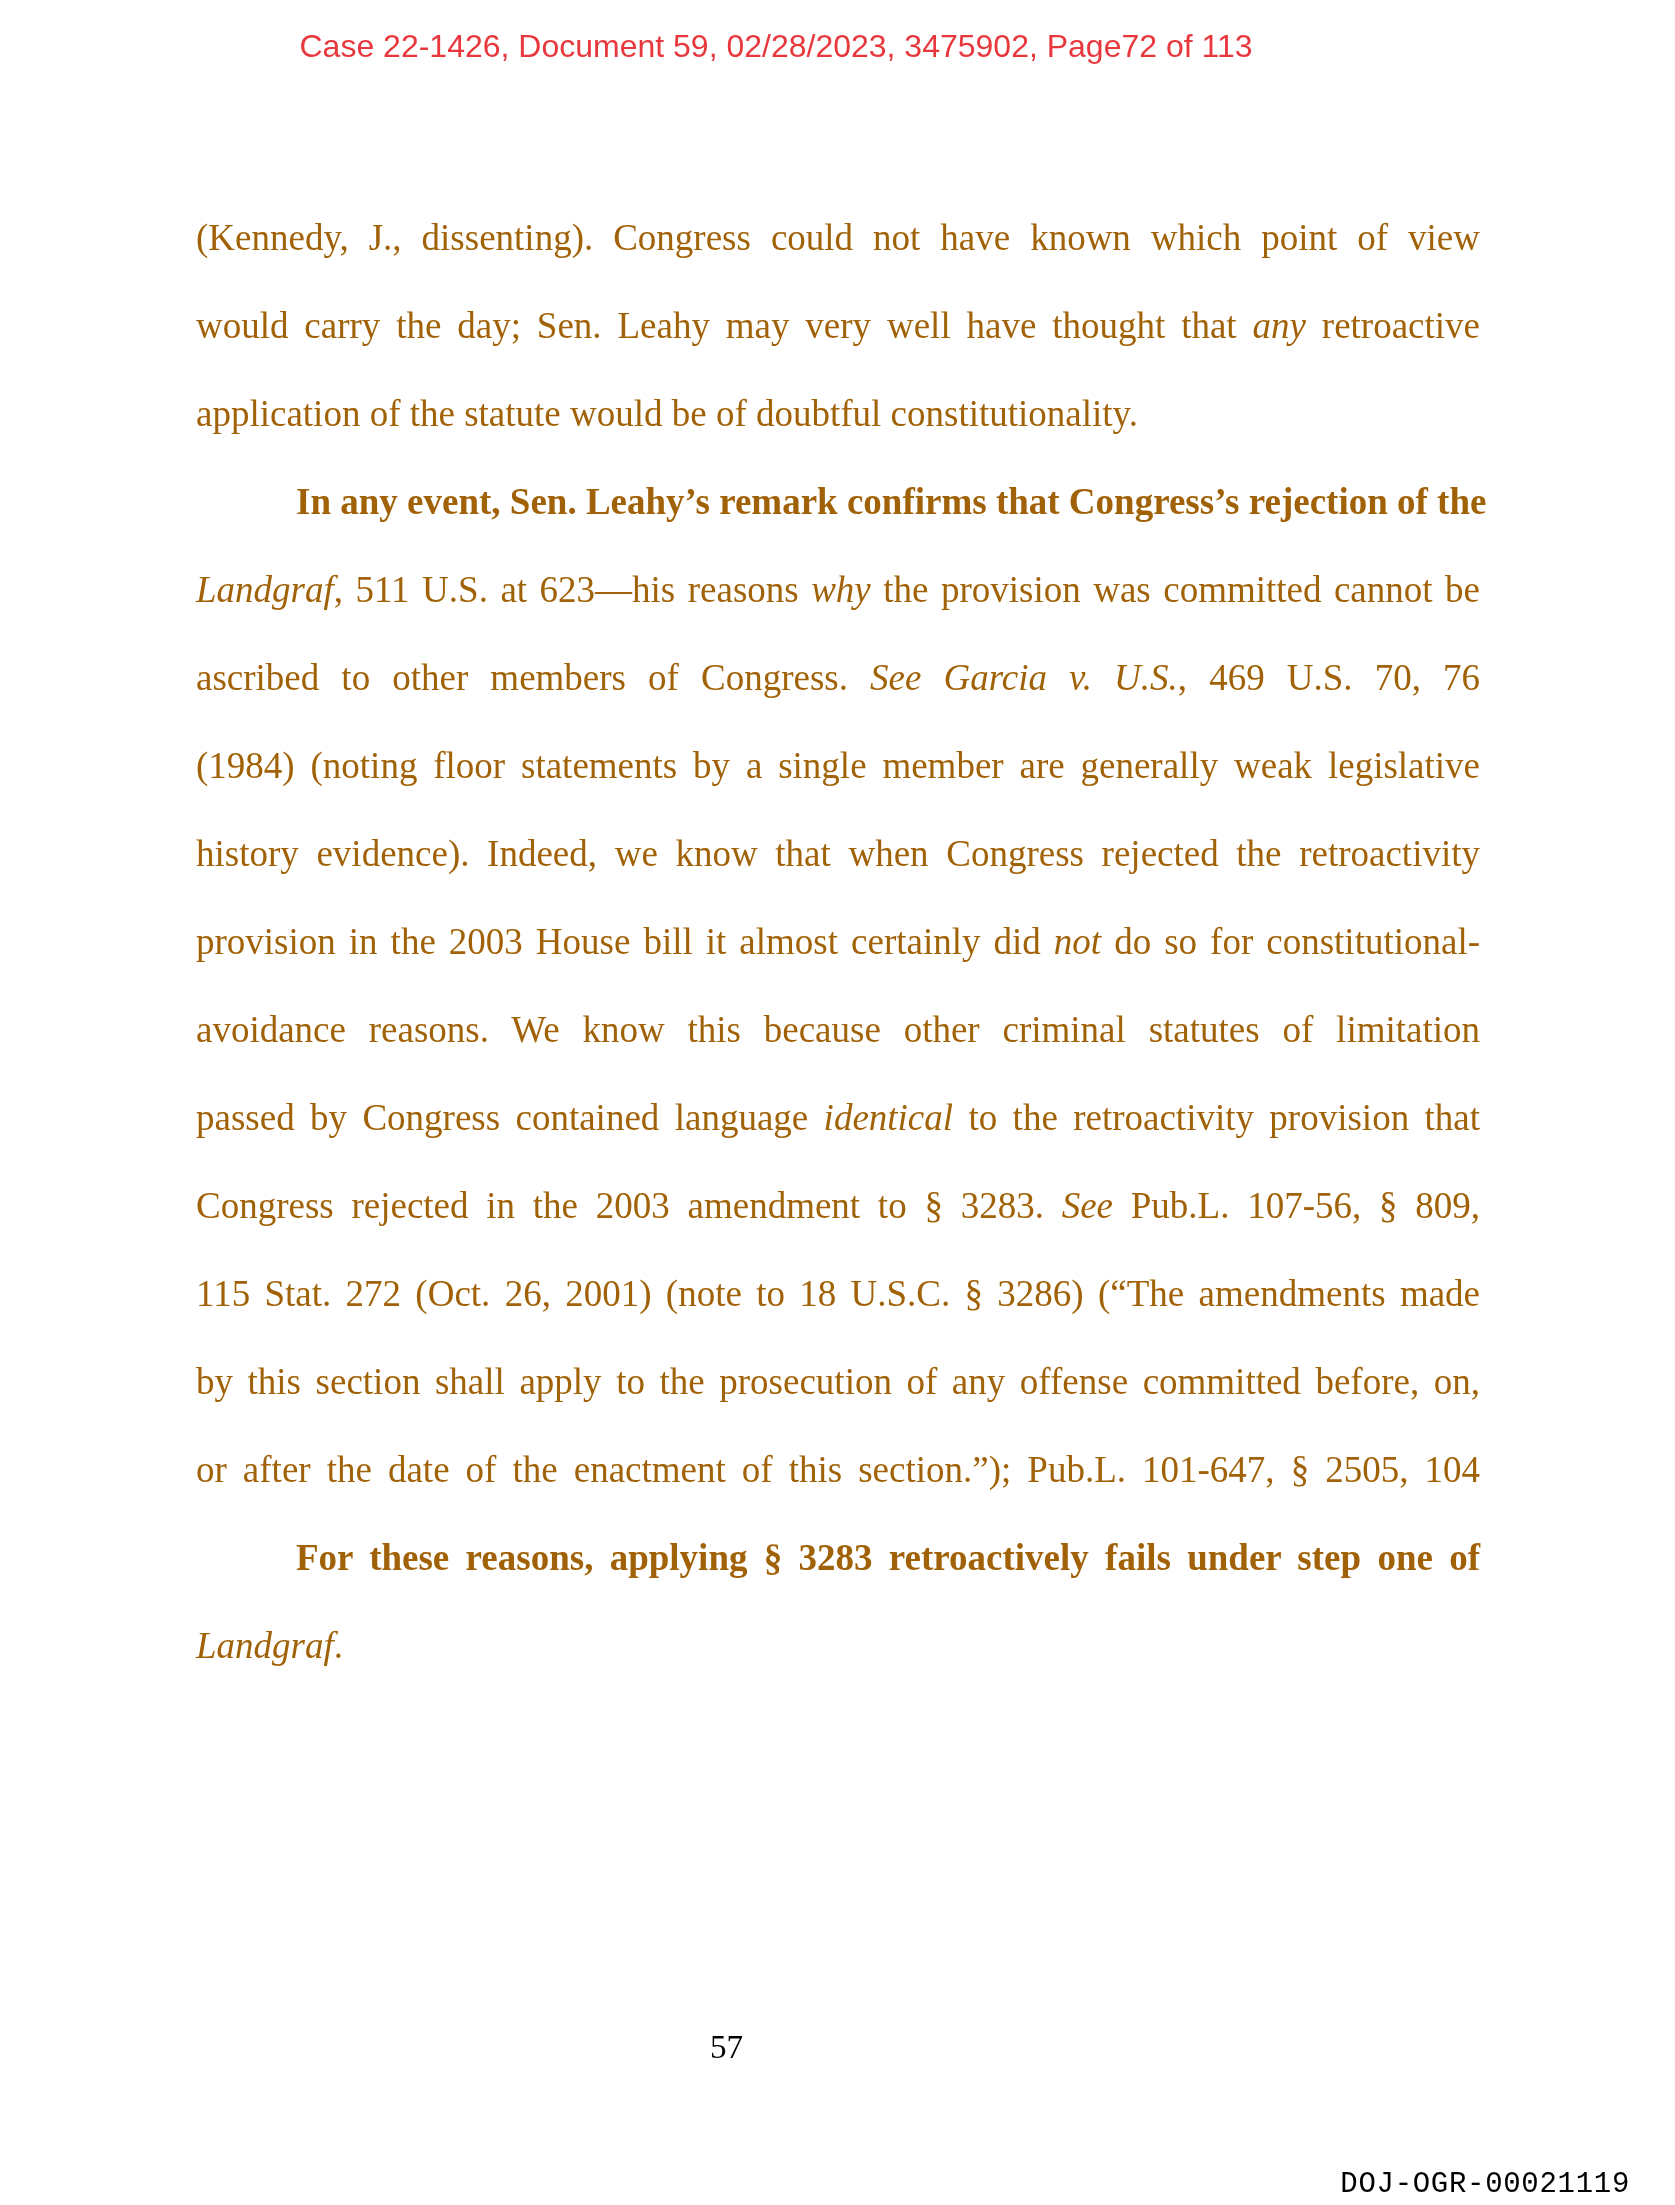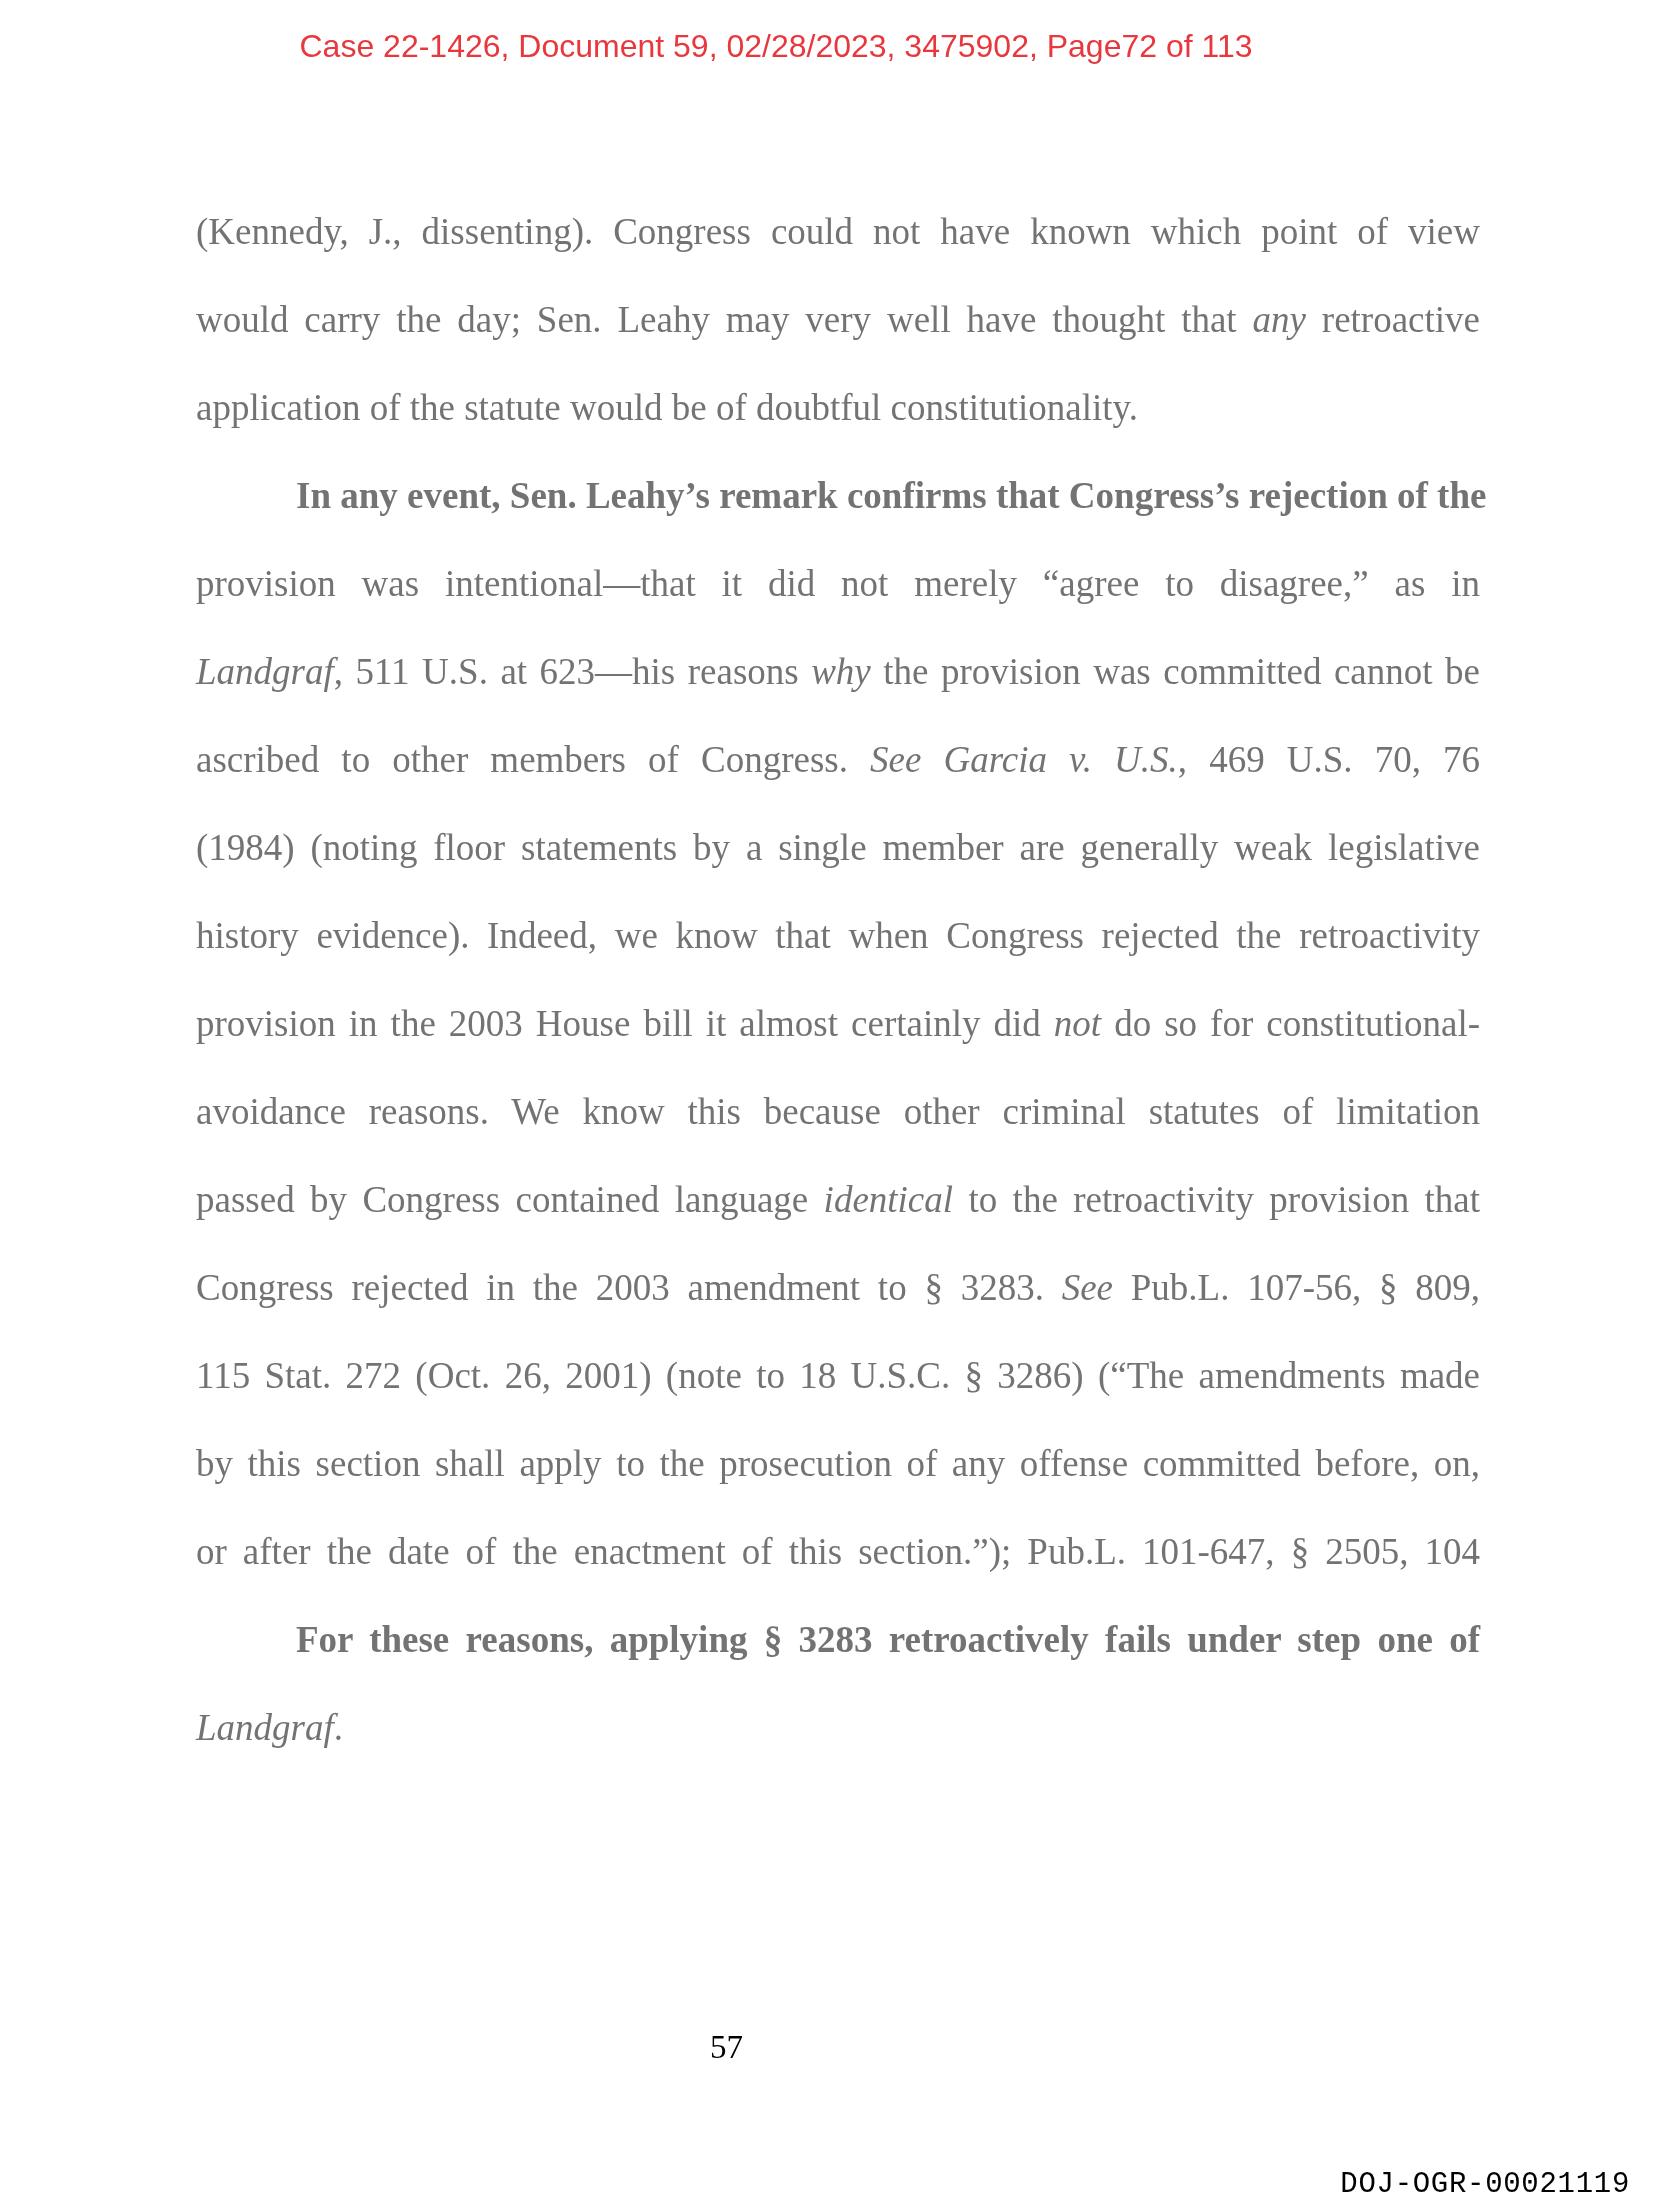--- a/index.html
+++ b/index.html
@@ -20,26 +20,26 @@
       width: 1552px;
       text-align: center;
       font-family: "Liberation Sans", sans-serif;
       font-size: 32px;
       color: #e8383d;
       letter-spacing: 0px;
     }
     .body-text {
       position: absolute;
       left: 196px;
-      top: 188px;
+      top: 194px;
       width: 1284px;
       font-family: "Liberation Serif", serif;
       font-size: 37px;
       line-height: 88px;
-      color: #737373;
+      color: #a16207;
       text-align: justify;
     }
     .line {
       display: block;
       text-align: justify;
       text-align-last: justify;
       white-space: nowrap;
       height: 88px;
     }
     .line.last {
@@ -77,21 +77,20 @@
 </head>
 <body>
 
 <div class="case-header">Case 22-1426, Document 59, 02/28/2023, 3475902, Page72 of 113</div>
 
 <div class="body-text" id="body-text">
     <div class="line"><span>(Kennedy, J., dissenting).</span><span> Congress could not have known which point of view</span></div>
     <div class="line"><span>would carry the day; Sen. Leahy may very well have thought that </span><em>any</em><span> retroactive</span></div>
     <div class="line last"><span>application of the statute would be of doubtful constitutionality.</span></div>
     <div class="line indented"><span>In any event, Sen. Leahy’s remark confirms that Congress’s rejection of the</span></div>
-    <div class="line"><span>provision was intentional—that it did not merely “agree to disagree,” as in</span></div>
     <div class="line"><em>Landgraf</em><span>, 511 U.S. at 623—his reasons </span><em>why</em><span> the provision was committed cannot be</span></div>
     <div class="line"><span>ascribed to other members of Congress. </span><em>See Garcia v. U.S.</em><span>, 469 U.S. 70, 76</span></div>
     <div class="line"><span>(1984) (noting floor statements by a single member are generally weak legislative</span></div>
     <div class="line"><span>history evidence). Indeed, we know that when Congress rejected the retroactivity</span></div>
     <div class="line"><span>provision in the 2003 House bill it almost certainly did </span><em>not</em><span> do so for constitutional-</span></div>
     <div class="line"><span>avoidance reasons. We know this because other criminal statutes of limitation</span></div>
     <div class="line"><span>passed by Congress contained language </span><em>identical</em><span> to the retroactivity provision that</span></div>
     <div class="line"><span>Congress rejected in the 2003 amendment to § 3283. </span><em>See</em><span> Pub.L. 107-56, § 809,</span></div>
     <div class="line"><span>115 Stat. 272 (Oct. 26, 2001) (note to 18 U.S.C. § 3286) (“The amendments made</span></div>
     <div class="line"><span>by this section shall apply to the prosecution of any offense committed before, on,</span></div>

